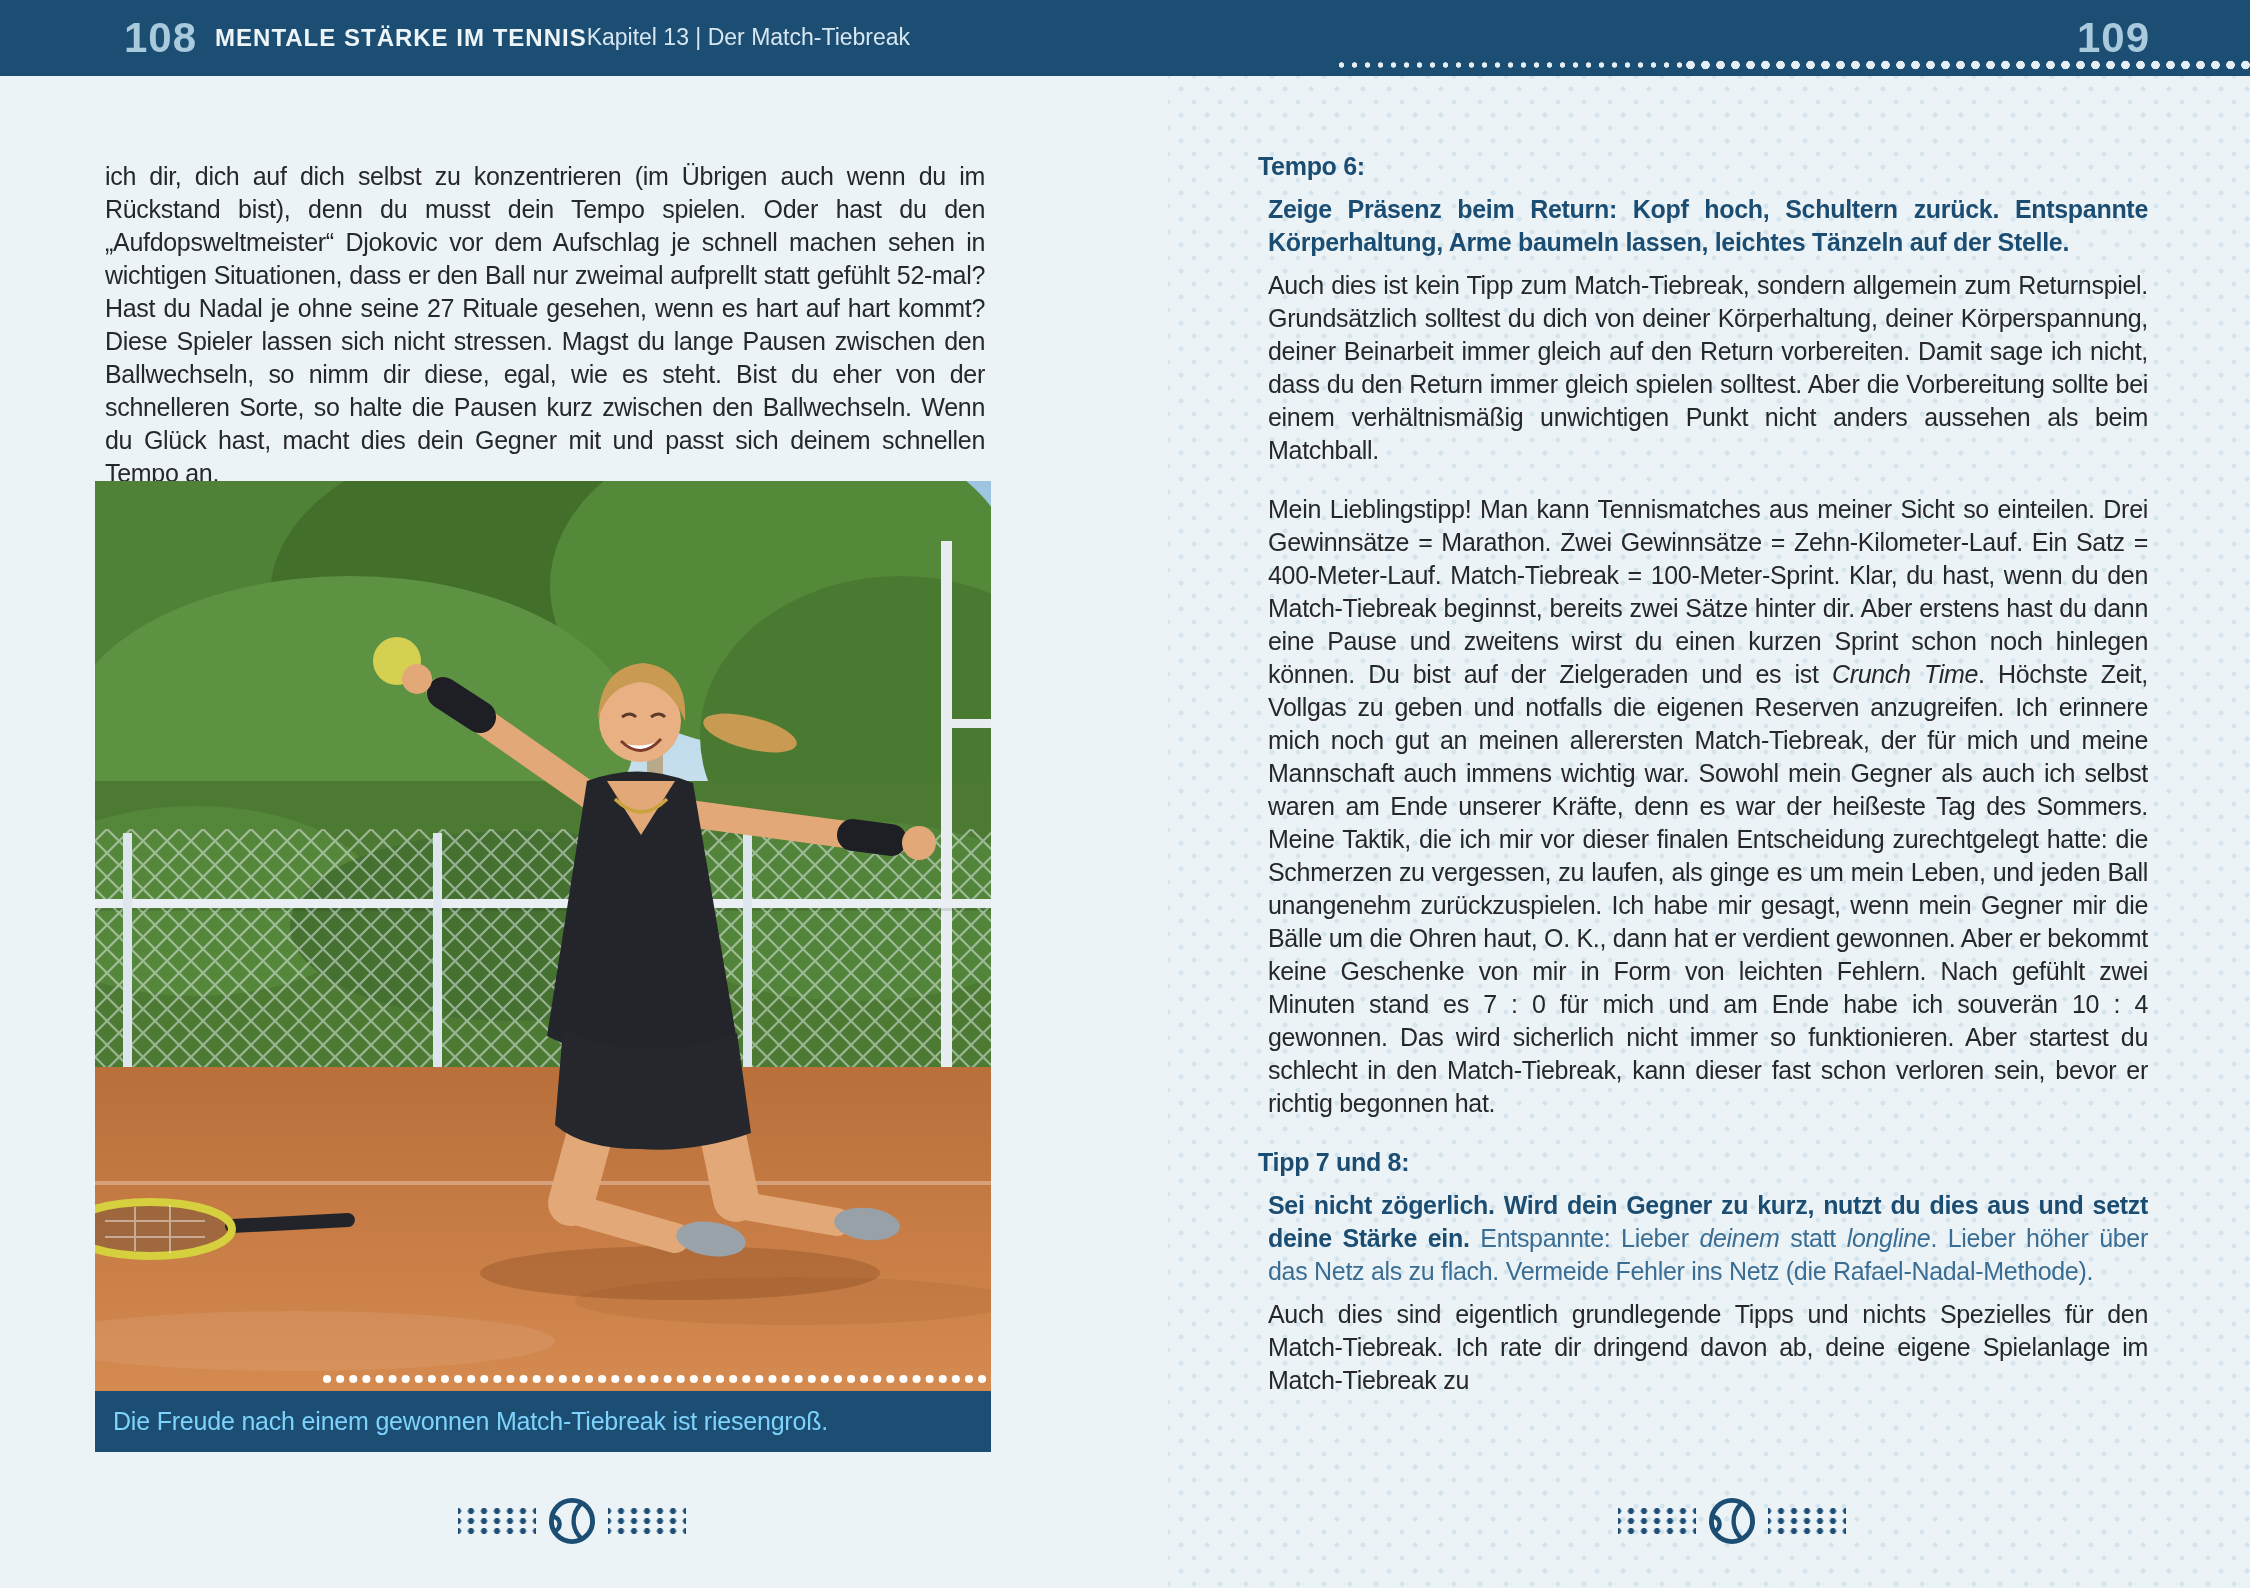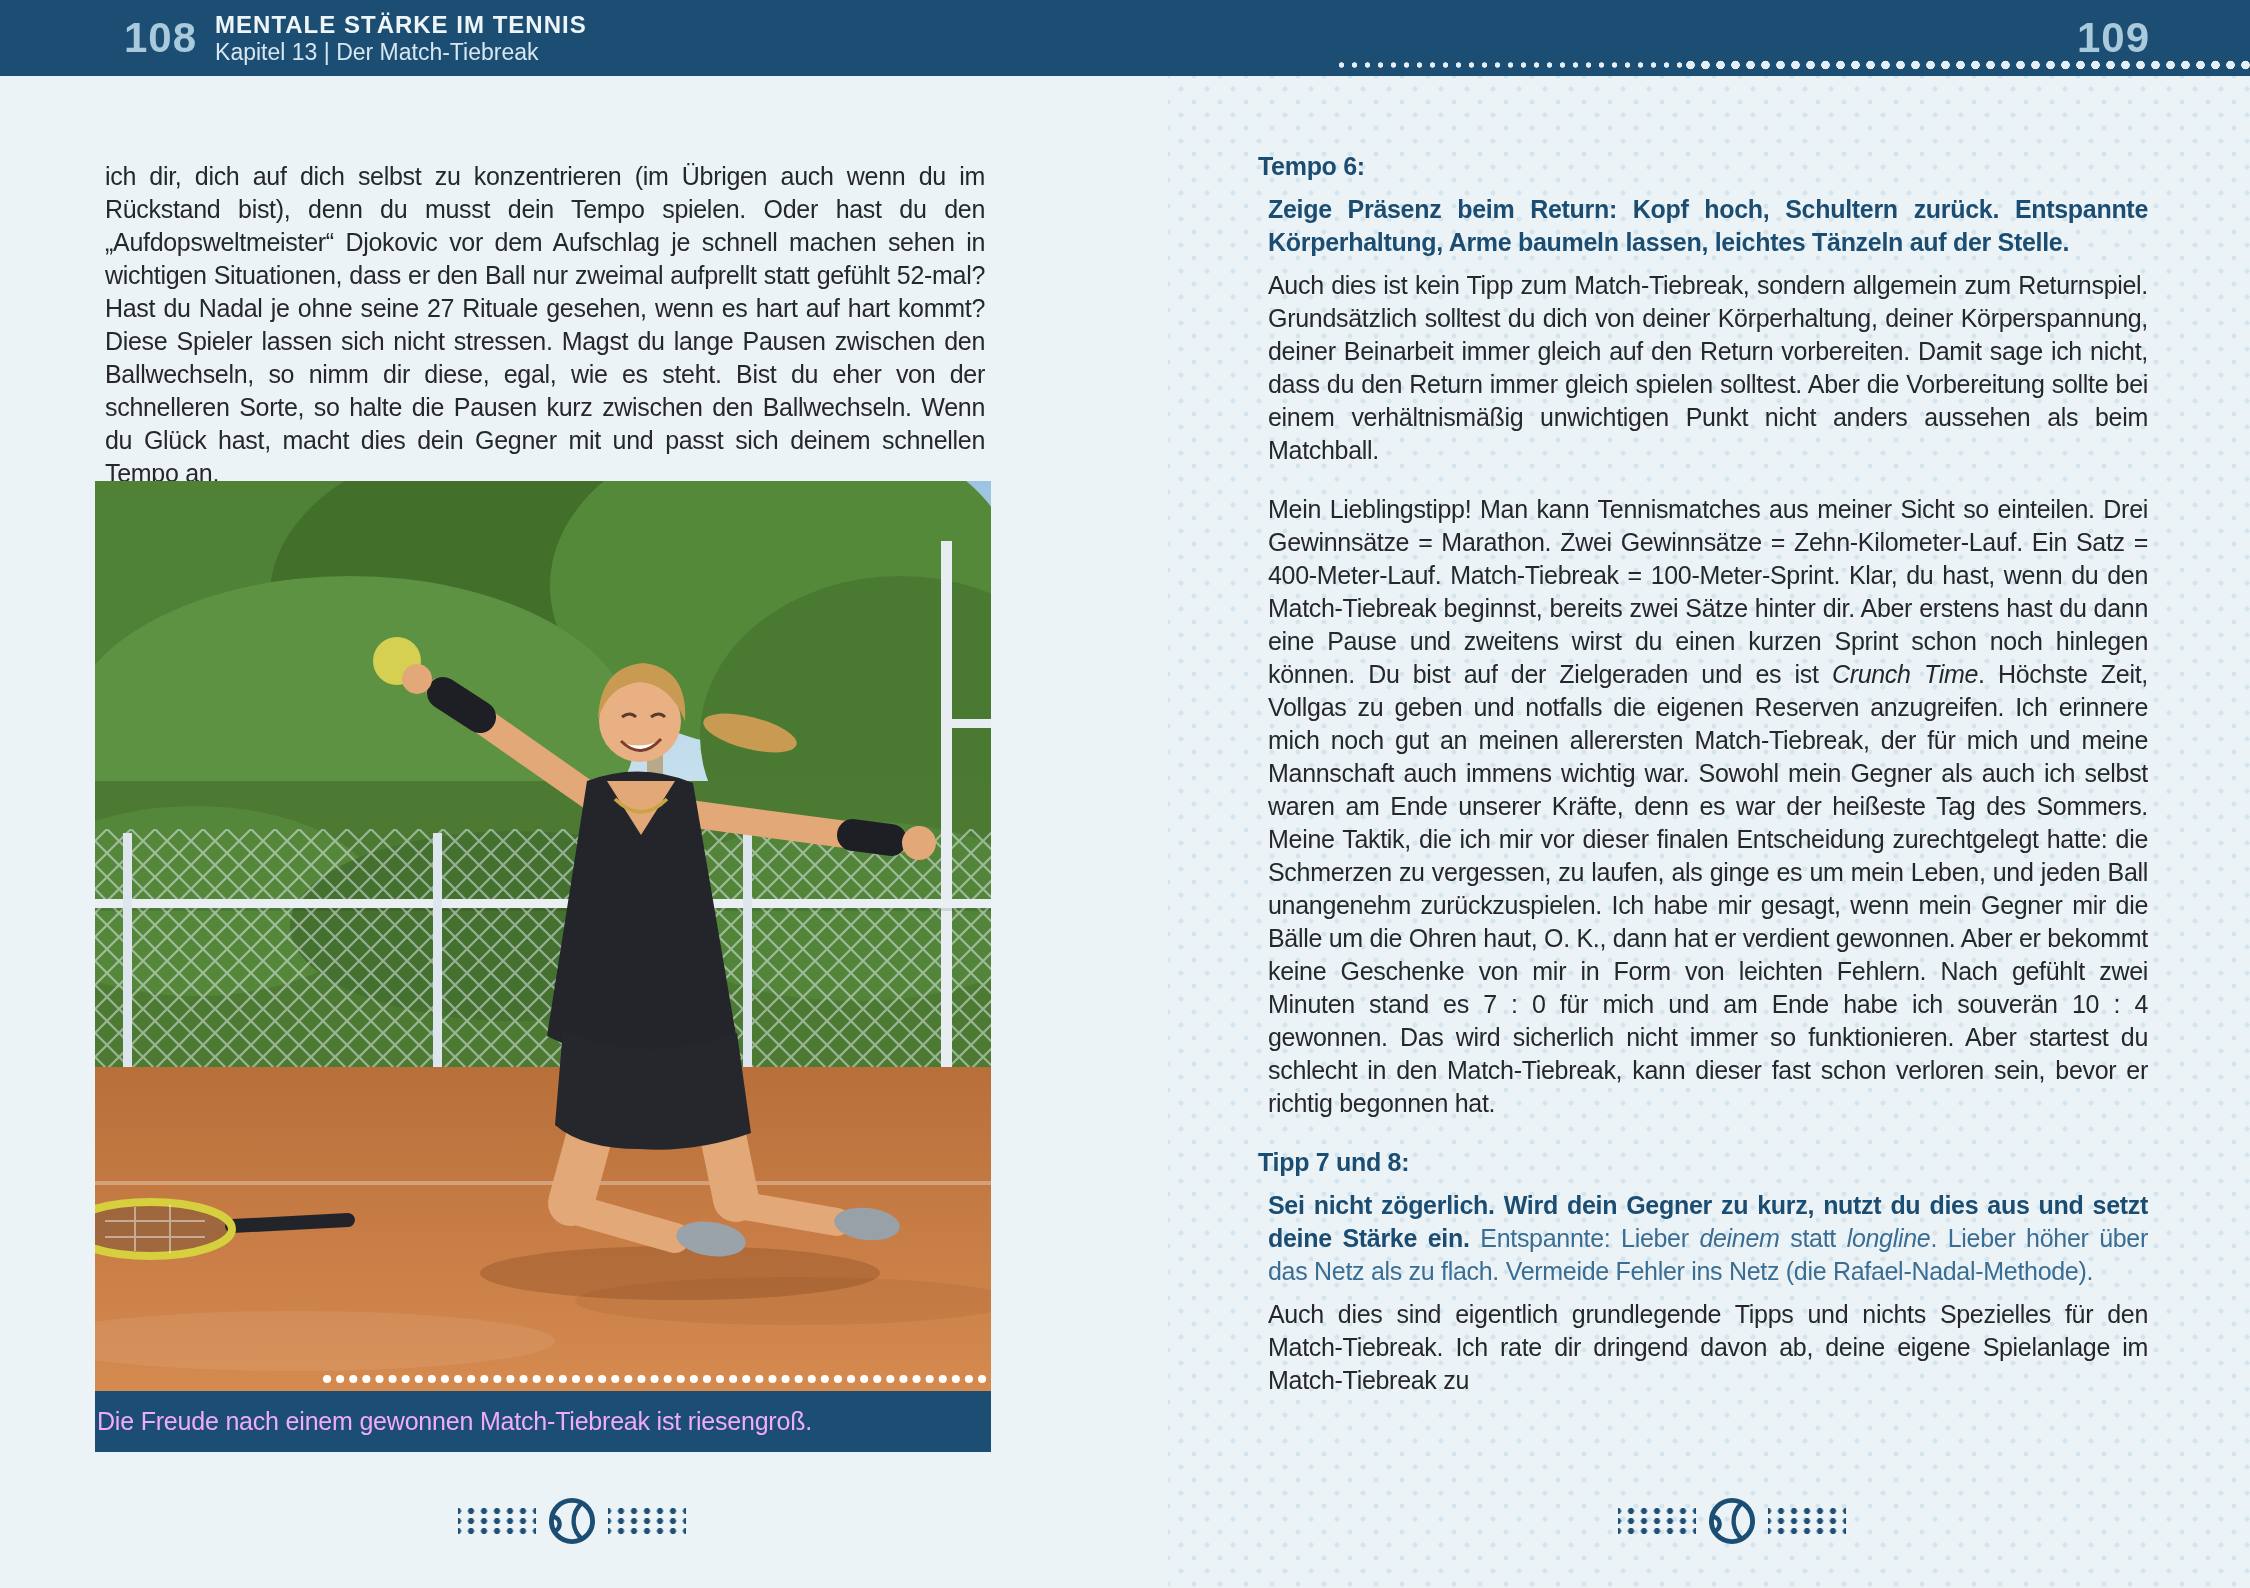--- a/index.html
+++ b/index.html
@@ -10,21 +10,21 @@
     color:#26272b;
   }
   
   .header{
     position:absolute;top:0;left:0;width:2250px;height:76px;
     background:#1c4d72;z-index:5;
   }
   .hdr-left{position:absolute;left:92px;top:0;height:76px;display:flex;align-items:center;gap:18px;margin-left:32px;}
   .pg-num{font-size:42px;font-weight:bold;color:#a9c9dd;letter-spacing:1px;}
   .pg-num.right{position:absolute;right:100px;top:14px;}
-  .hdr-titles{display:flex;flex-direction:column;line-height:1.15;}
+  .hdr-titles{display:flex;flex-direction:row;line-height:1.15;}
   .hdr-title{font-size:24px;font-weight:bold;color:#eef5f9;letter-spacing:1px;}
   .hdr-sub{font-size:23px;color:#d7e7f1;}
   .header-dots{position:absolute;left:1335px;right:0;bottom:2px;height:18px;display:flex;}
   .hd-small{flex:0 0 38%;background-image:radial-gradient(circle,rgba(240,247,252,.95) 2.4px,transparent 3px);background-size:13px 18px;background-position:0 50%;}
   .hd-big{flex:1;background-image:radial-gradient(circle,rgba(240,247,252,.95) 4px,transparent 4.6px);background-size:15px 18px;background-position:0 50%;}
   
   .dotbg{
     position:absolute;left:1168px;top:76px;right:0;bottom:0;z-index:0;
     background-image:
       radial-gradient(circle,#d4e5ee 2.2px,transparent 2.9px),
@@ -45,21 +45,21 @@
   
   .photo{
     position:absolute;left:95px;top:481px;width:896px;height:910px;
     overflow:hidden;z-index:2;background:#c97a42;
   }
   .photo svg{display:block;width:100%;height:100%;}
   .caption-bar{
     position:absolute;left:95px;top:1391px;width:896px;height:61px;
     background:#1c4d72;display:flex;align-items:center;z-index:2;
   }
-  .caption-bar span{padding-left:2px;color:#f0abfc;font-size:25px;letter-spacing:-0.2px;}
+  .caption-bar span{padding-left:18px;color:#7dd3fc;font-size:25px;letter-spacing:-0.2px;}
   
   .ornament{position:absolute;top:1495px;height:52px;display:flex;align-items:center;gap:10px;z-index:2;}
   .orn-left{left:458px;}
   .orn-right{left:1618px;}
   .orn-dots{width:78px;height:30px;
     background-image:radial-gradient(circle,#1f4f77 2.8px,transparent 3.4px);
     background-size:13px 10px;background-position:center;}
   .ball-icon svg{display:block;}
 </style>
 </head>

